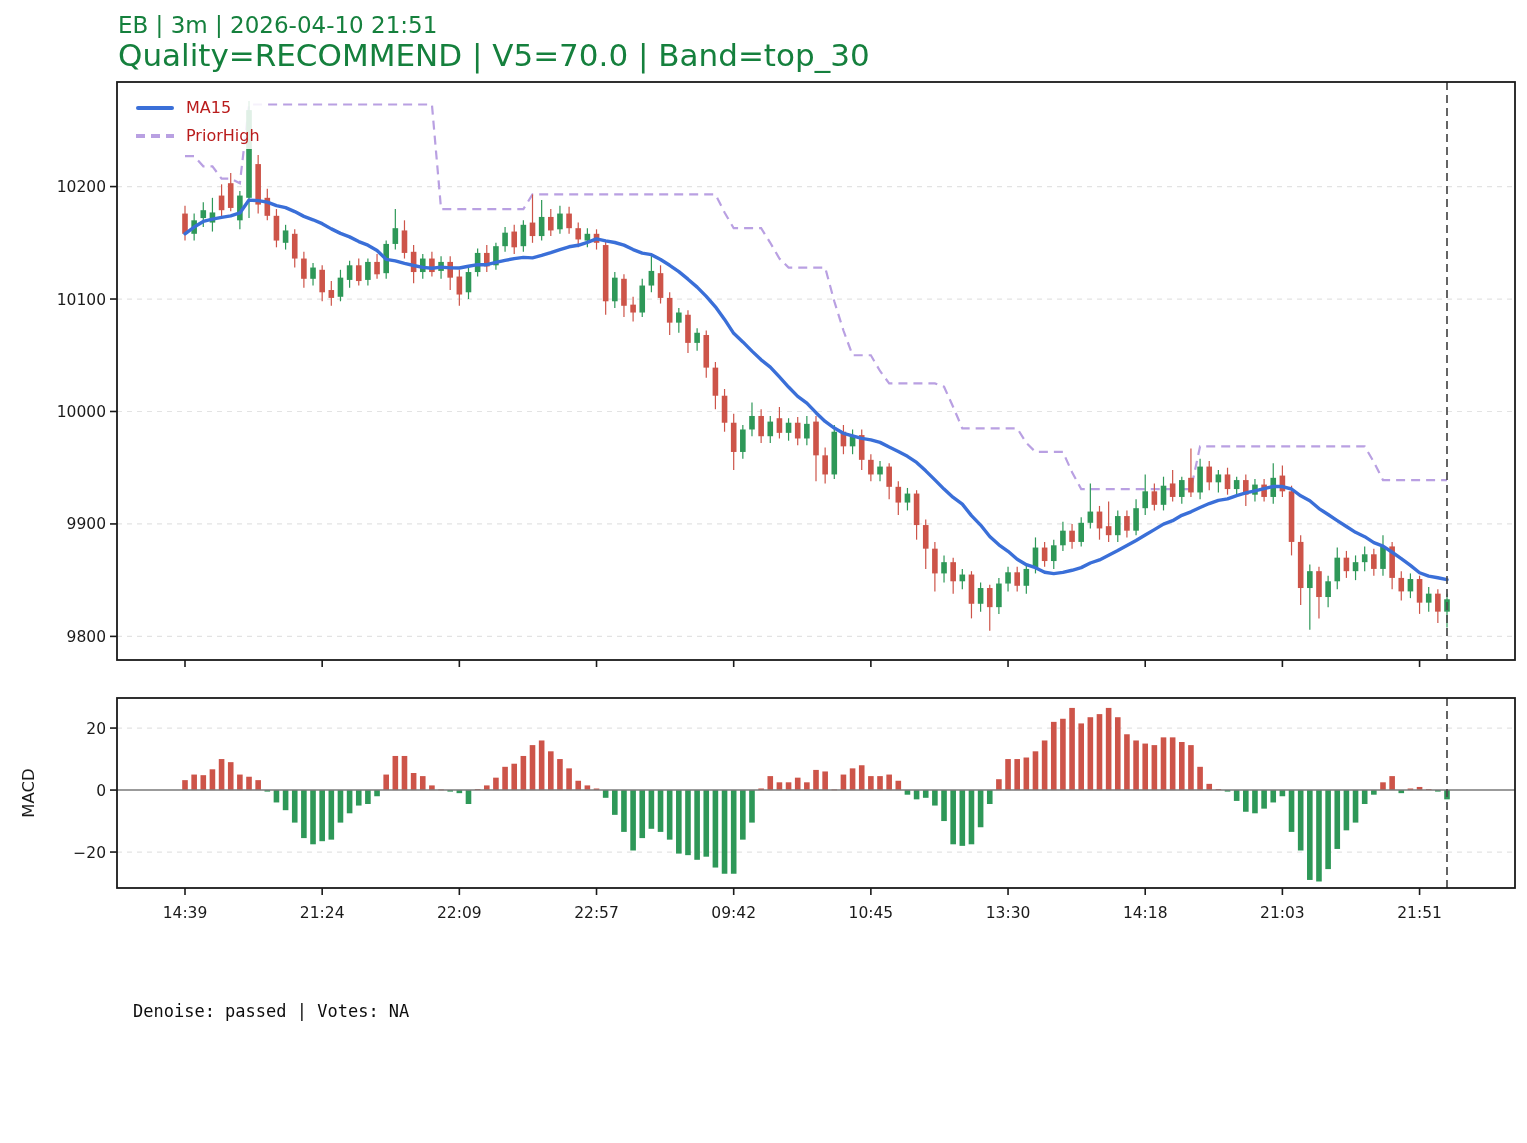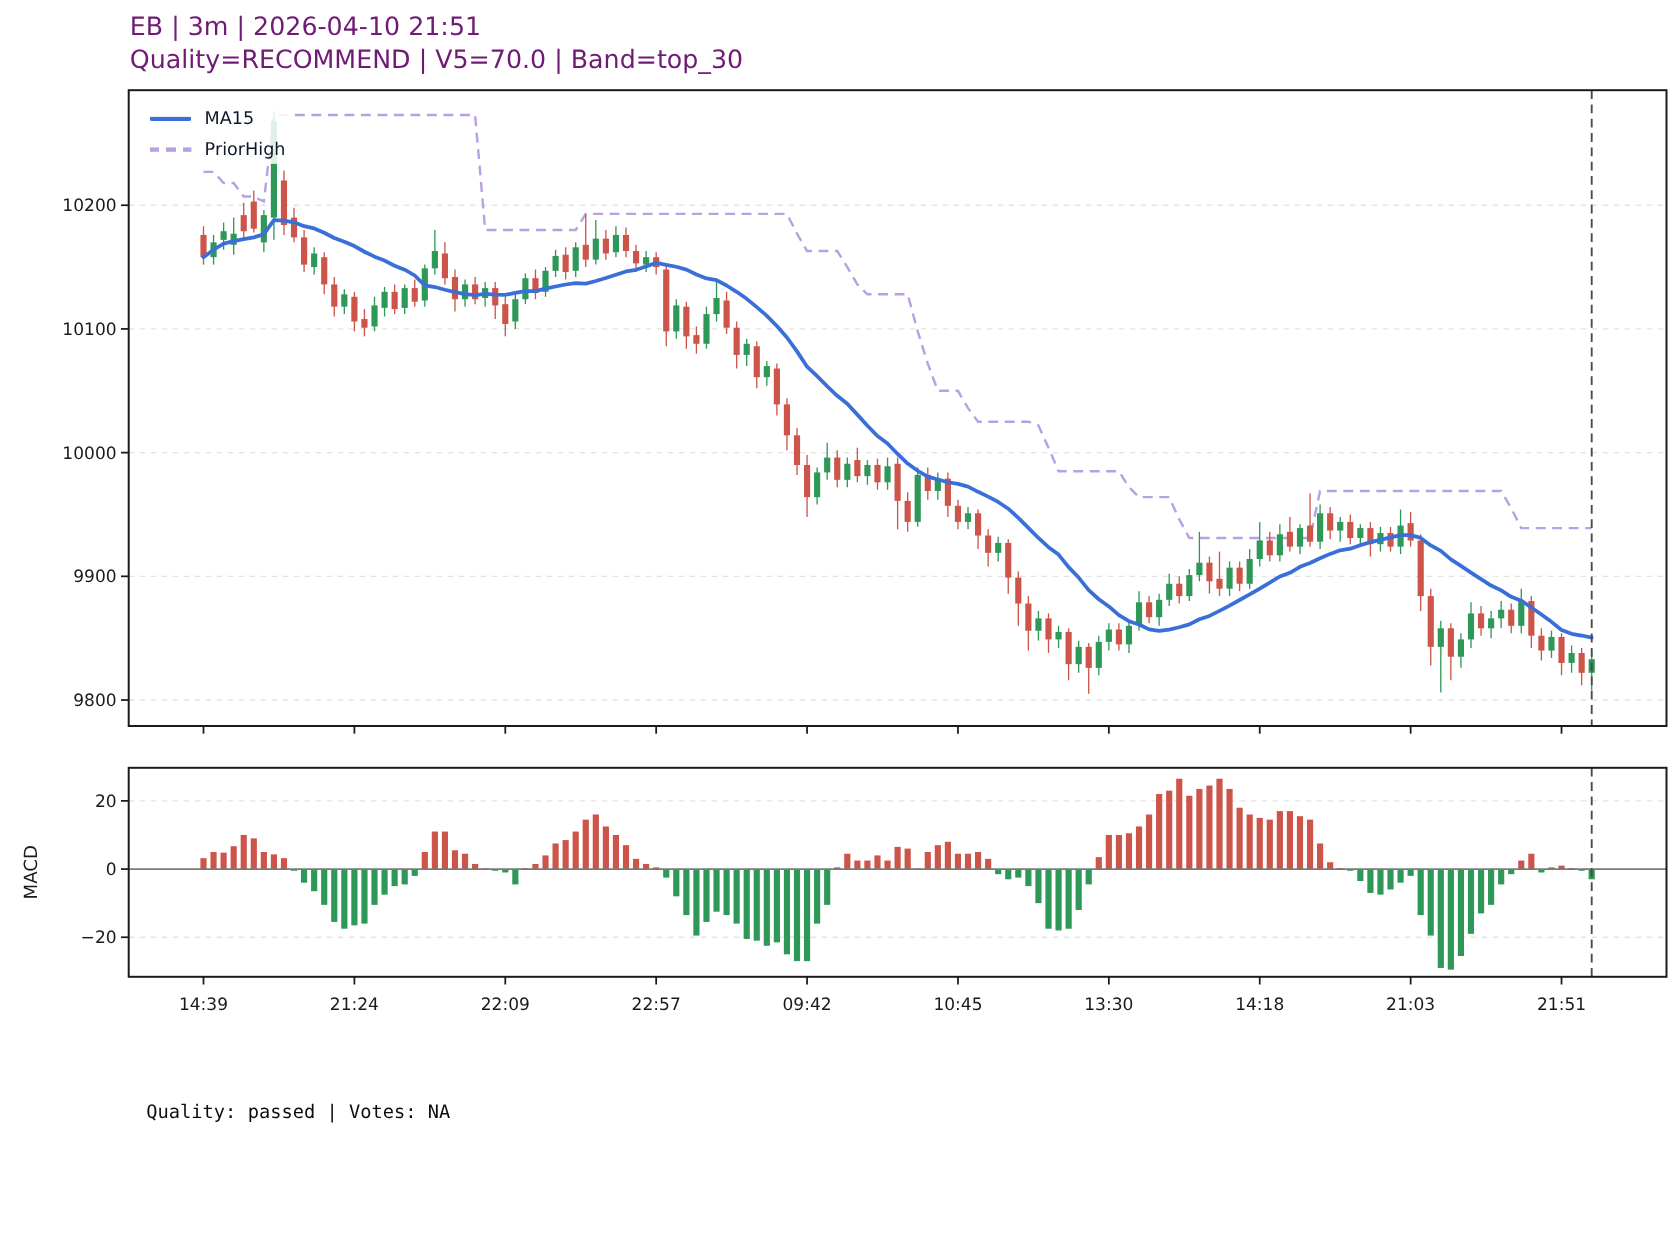--- a/index.html
+++ b/index.html
@@ -1,25 +1,25 @@
 <!DOCTYPE html>
 <html><head>
 <meta charset="utf-8">
 <style>
   html,body{margin:0;padding:0;background:#ffffff;}
   #fig{position:relative;width:1527px;height:1143px;background:#ffffff;
        font-family:"DejaVu Sans","Liberation Sans",sans-serif;overflow:hidden;}
   #chart-svg{position:absolute;left:0;top:0;}
-  .title-block{position:absolute;left:118px;top:10px;color:#701a75;}
+  .title-block{position:absolute;left:118px;top:10px;color:#15803d;}
   .title-line1{font-size:23px;line-height:30px;}
-  .title-line2{font-size:23px;line-height:30px;}
+  .title-line2{font-size:31px;line-height:30px;}
   .legend{position:absolute;left:130px;top:94px;display:flex;flex-direction:column;gap:9px;
           background:rgba(255,255,255,0.85);padding:4px 6px;}
   .legend-row{display:flex;align-items:center;gap:12px;}
-  .legend-label{font-size:16px;color:#0f172a;}
+  .legend-label{font-size:16px;color:#b91c1c;}
   .swatch{display:inline-block;width:38px;height:0;}
   .swatch-ma{border-top:4px solid #3a6fd8;border-radius:2px;}
   .swatch-prior{border-top:0;height:4px;
      background:repeating-linear-gradient(90deg,#b9a0e2 0 9px,transparent 9px 15px);}
   .footer{position:absolute;left:133px;top:944px;color:#0d0d0d;
           font-family:"DejaVu Sans Mono","Liberation Mono",monospace;
           font-size:17px;line-height:26.8px;white-space:pre;}
 </style>
 </head>
 <body>
@@ -532,20 +532,20 @@
       <span class="swatch swatch-ma"></span>
       <span class="legend-label">MA15</span>
     </div>
     <div class="legend-row">
       <span class="swatch swatch-prior"></span>
       <span class="legend-label">PriorHigh</span>
     </div>
   </div>
 
   <div class="footer">
-    <div>Quality: passed | Votes: NA</div>
+    <div>Denoise: passed | Votes: NA</div>
     
     
     
     
     
   </div>
 </div>
 
 </body></html>

